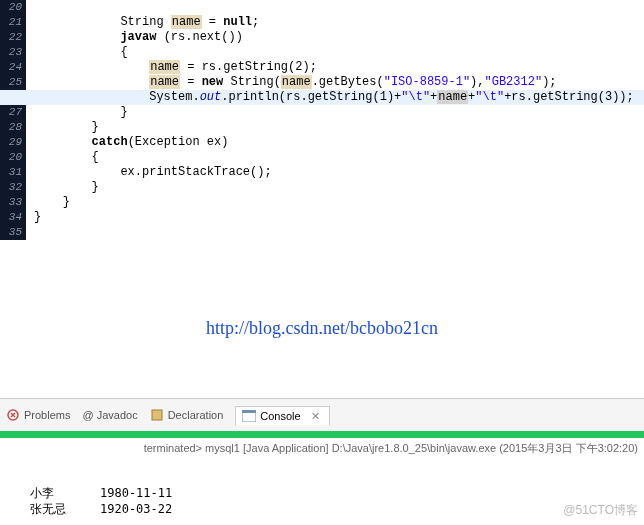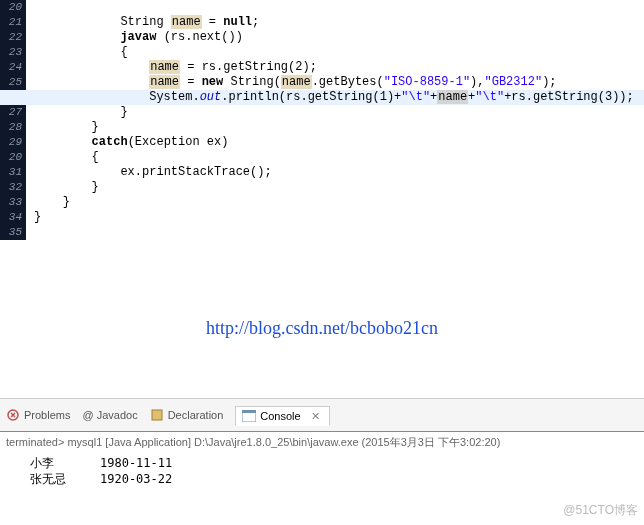--- a/index.html
+++ b/index.html
@@ -57,21 +57,21 @@
       left: 0;
       width: 100%;
       text-align: center;
       color: #1d4ed8;
       font-family: 'Times New Roman', serif;
       font-size: 18px;
       pointer-events: none;
     }
     .tab-bar {
       border-top: 1px solid #ccc;
-      border-bottom: 1px solid #22c55e;
+      border-bottom: 7px solid #22c55e;
       background: #f5f5f5;
       display: flex;
       align-items: center;
       height: 24px;
       font-family: Tahoma, Arial, sans-serif;
       font-size: 11px;
       padding: 16px 6px;
       gap: 12px;
     }
     .tab-item {
@@ -98,26 +98,28 @@
       justify-content: center;
     }
     .console-area {
       background: #fff;
       font-family: Tahoma, Arial, sans-serif;
       font-size: 11px;
     }
     .console-header {
       padding: 3px 6px;
       color: #666;
+      text-align: right;
     }
     .console-output {
       font-family: Consolas, Monaco, monospace;
       font-size: 12px;
       color: #000;
       padding: 2px 30px;
+      margin-top: 24px;
     }
     .console-row {
       display: flex;
       height: 16px;
       line-height: 16px;
     }
     .console-col1 { width: 70px; }
     .console-col2 { }
     .corner-watermark {
       position: absolute;

